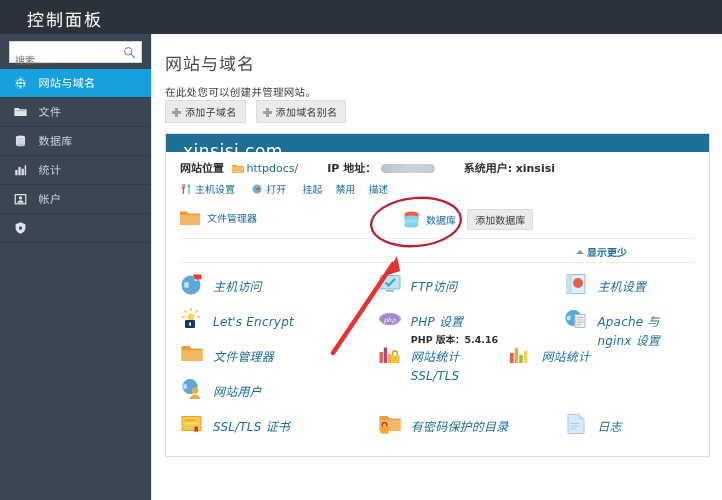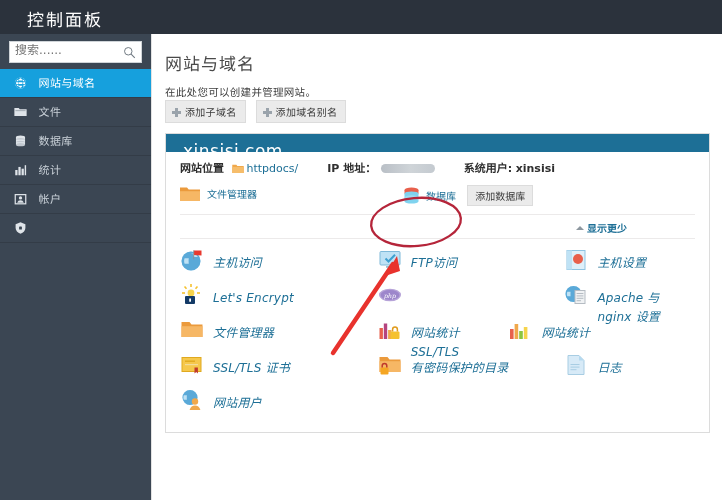--- a/index.html
+++ b/index.html
@@ -27,23 +27,23 @@
   .sidebar {
     position: absolute; left: 0; top: 34px; width: 152px; height: 466px;
     background: #3b4653;
     border-right: 1px solid #e2e2e2;
   }
   .search-wrap {
     position: relative; margin: 7px 9px 6px 9px; height: 22px;
     background: #ffffff; border: 1px solid #cfd4d8;
   }
   .search-input {
-    position: absolute; left: 5px; top: 0; width: 112px; height: 16px;
+    position: absolute; left: 5px; top: 10px; width: 112px; height: 16px;
     border: 0; outline: 0; background: transparent;
-    font-size: 12px; color: #7a7a7a;
+    font-size: 10px; color: #7a7a7a;
     font-family: "DejaVu Sans", "Liberation Sans", sans-serif;
   }
   .search-icon {
     position: absolute; right: 5px; top: 4px; width: 13px; height: 13px;
   }
   .nav { margin-top: 2px; }
   .nav-item {
     position: relative; height: 29px; line-height: 29px;
     padding-left: 12px;
     color: #c9d1d8; font-size: 11px;
@@ -260,20 +260,33 @@
             <path d="M0 3.6h14V11H0z" fill="#f6bd6b"></path>
           </svg><a class="lnk">httpdocs/</a>
           <span class="sp"></span>
           <span class="lbl">IP 地址：</span>
           <span class="ip-blur"></span>
           <span class="sp"></span>
           <span class="lbl">系统用户:</span>
           <span class="lbl">xinsisi</span>
         </div>
 
+        <div class="links-line">
+          <a>
+            <svg class="ico-inline" viewBox="0 0 14 13">
+              <path d="M2 1v4.2c0 .6.4 1 .9 1V12h1.4V6.2c.5 0 .9-.4.9-1V1h-.8v3.2h-.5V1h-.7v3.2h-.5V1z" fill="#d9534f"></path>
+              <path d="M9.6 1c-1 0-1.7 1-1.7 2.2 0 .9.4 1.6 1 2V12h1.4V5.2c.6-.4 1-1.1 1-2C11.3 2 10.6 1 9.6 1z" fill="#5bc0de"></path>
+            </svg><span>主机设置</span>
+          </a><a>
+            <svg class="ico-inline" viewBox="0 0 14 13">
+              <circle cx="6.5" cy="6.5" r="5" fill="#5bc0de"></circle>
+              <path d="M4 6.5 9 3.6v5.8z" fill="#d9534f"></path>
+            </svg><span>打开</span>
+          </a><a>挂起</a><a>禁用</a><a>描述</a>
+        </div>
 
         <div class="tool-row">
           <div class="tool-left">
             <svg class="ico-inline" viewBox="0 0 20 16">
               <path d="M0 1.5h7l1.7 2H20V15H0z" fill="#eb9a3c"></path>
               <path d="M0 5.2h20V15H0z" fill="#f6b765"></path>
             </svg><a>文件管理器</a>
           </div>
           <div class="db-group">
             <svg class="ico-inline" viewBox="0 0 19 18">
@@ -348,20 +361,24 @@
               <div class="cell-txt">
                 <a>Let's Encrypt</a>
               </div>
             </div>
             <div class="cell c2">
               <svg class="cell-ico" viewBox="0 0 24 24">
                 <ellipse cx="12" cy="12" rx="11" ry="6.3" fill="#b6a3d8"></ellipse>
                 <ellipse cx="12" cy="12" rx="9.4" ry="5" fill="#9d86cb"></ellipse>
                 <text x="12" y="14.6" font-size="6.2" fill="#ffffff" text-anchor="middle" font-family="DejaVu Serif, serif" font-style="italic">php</text>
               </svg>
+              <div class="cell-txt">
+                <a>PHP 设置</a>
+                <div class="cell-sub">PHP 版本：5.4.16</div>
+              </div>
             </div>
             <div class="cell c3">
               <svg class="cell-ico" viewBox="0 0 24 24">
                 <circle cx="9.5" cy="11" r="8" fill="#bfe2f5"></circle>
                 <path d="M9.5 3a8 8 0 1 0 0 16 8 8 0 0 0 0-16zM2.9 11c0-.8.2-1.6.4-2.3h3.3c-.1.8-.1 1.5-.1 2.3s0 1.5.1 2.3H3.3c-.2-.7-.4-1.5-.4-2.3z" fill="#5aa9d8"></path>
                 <rect x="11" y="7.5" width="10" height="13" fill="#f0f2f4" stroke="#b5bcc3" stroke-width="1"></rect>
                 <g fill="#b5bcc3">
                     <rect x="12.6" y="10" width="6.8" height="1"></rect>
                     <rect x="12.6" y="12.4" width="6.8" height="1"></rect>
                     <rect x="12.6" y="14.8" width="6.8" height="1"></rect>
@@ -405,20 +422,36 @@
               </svg>
               <div class="cell-txt">
                 <a>网站统计</a>
               </div>
             </div>
           </div>
 
           <div class="grid-row">
             <div class="cell c1">
               <svg class="cell-ico" viewBox="0 0 24 24">
+                <circle cx="10" cy="9.5" r="7.5" fill="#bfe2f5"></circle>
+                <path d="M10 2a7.5 7.5 0 1 0 0 15 7.5 7.5 0 0 0 0-15zM3.4 9.5c0-.8.1-1.5.4-2.2h3.1c-.1.7-.1 1.4-.1 2.2s0 1.5.1 2.2H3.8c-.3-.7-.4-1.4-.4-2.2z" fill="#5aa9d8"></path>
+                <circle cx="15" cy="13.5" r="3.2" fill="#f0a84b"></circle>
+                <path d="M9.6 22c.8-3 2.9-4.4 5.4-4.4s4.6 1.4 5.4 4.4z" fill="#f0a84b"></path>
+              </svg>
+              <div class="cell-txt">
+                <a>网站用户</a>
+              </div>
+            </div>
+            <div class="cell c2"></div>
+            <div class="cell c3"></div>
+          </div>
+
+          <div class="grid-row">
+            <div class="cell c1">
+              <svg class="cell-ico" viewBox="0 0 24 24">
                 <rect x="2" y="4.5" width="19" height="14" fill="#f6c84c" stroke="#e0a91f" stroke-width="1"></rect>
                 <rect x="5" y="7.5" width="10" height="1.4" fill="#e0a91f"></rect>
                 <rect x="5" y="11" width="13" height="1.2" fill="#f3dc9a"></rect>
                 <path d="M14.5 14.5h3.4v6l-1.7-1.6-1.7 1.6z" fill="#c0392b"></path>
               </svg>
               <div class="cell-txt">
                 <a>SSL/TLS 证书</a>
               </div>
             </div>
             <div class="cell c2">
@@ -441,36 +474,20 @@
                     <rect x="6.5" y="13.6" width="9" height="1"></rect>
                     <rect x="6.5" y="16.2" width="6" height="1"></rect>
                   </g>
               </svg>
               <div class="cell-txt">
                 <a>日志</a>
               </div>
             </div>
           </div>
 
-          <div class="grid-row">
-            <div class="cell c1">
-              <svg class="cell-ico" viewBox="0 0 24 24">
-                <circle cx="10" cy="9.5" r="7.5" fill="#bfe2f5"></circle>
-                <path d="M10 2a7.5 7.5 0 1 0 0 15 7.5 7.5 0 0 0 0-15zM3.4 9.5c0-.8.1-1.5.4-2.2h3.1c-.1.7-.1 1.4-.1 2.2s0 1.5.1 2.2H3.8c-.3-.7-.4-1.4-.4-2.2z" fill="#5aa9d8"></path>
-                <circle cx="15" cy="13.5" r="3.2" fill="#f0a84b"></circle>
-                <path d="M9.6 22c.8-3 2.9-4.4 5.4-4.4s4.6 1.4 5.4 4.4z" fill="#f0a84b"></path>
-              </svg>
-              <div class="cell-txt">
-                <a>网站用户</a>
-              </div>
-            </div>
-            <div class="cell c2"></div>
-            <div class="cell c3"></div>
-          </div>
-
         </div>
       </div>
     </div>
   </div>
 
   <svg class="anno" viewBox="0 0 722 500">
     <ellipse cx="416" cy="222" rx="45" ry="24" fill="none" stroke="#b5253a" stroke-width="2.3" transform="rotate(-5 416 222)"></ellipse>
     <g>
       <path d="M333 353 L393 264" stroke="#e8322d" stroke-width="4.5" stroke-linecap="round" fill="none"></path>
       <path d="M397 256 L385 276 L400 271 Z" fill="#e8322d"></path>

